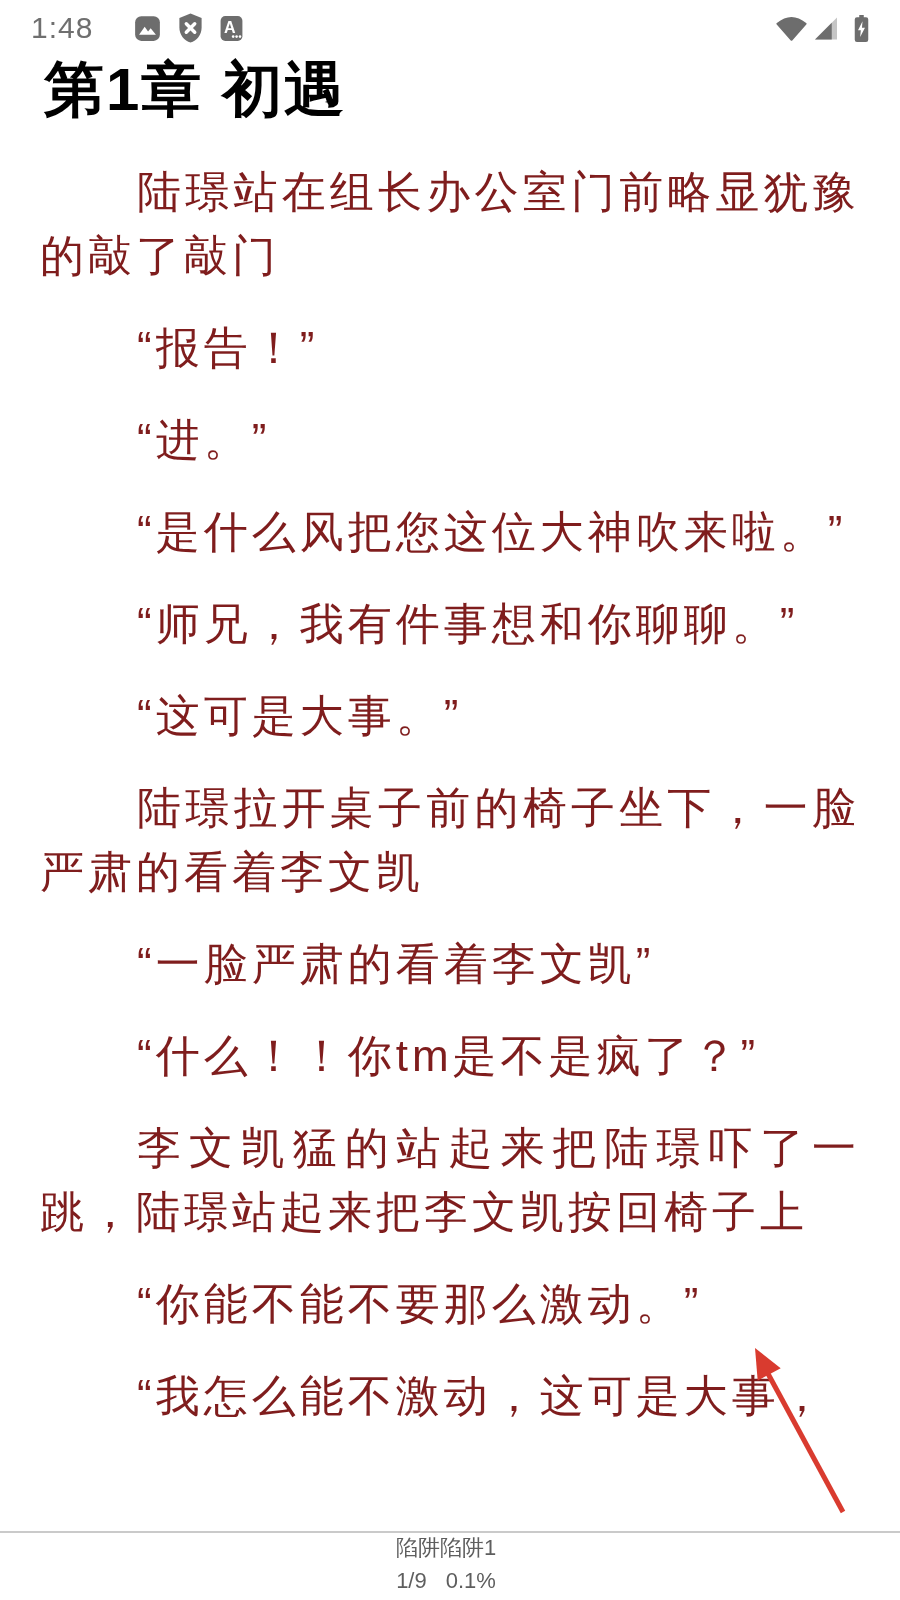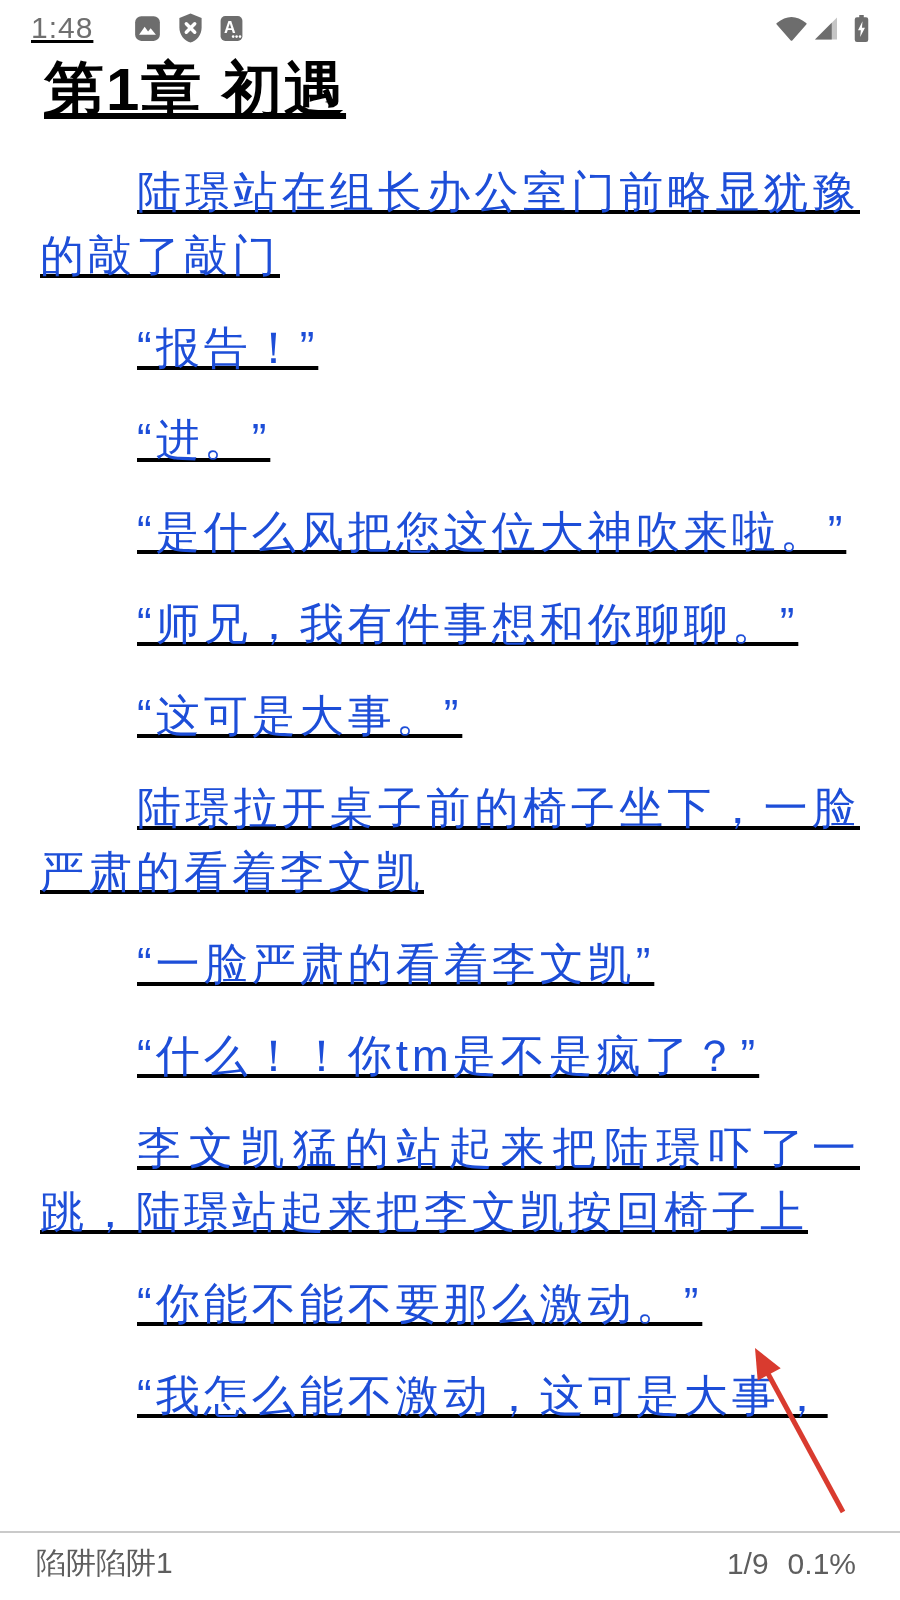--- a/index.html
+++ b/index.html
@@ -4,21 +4,20 @@
 <style>
   * { margin: 0; padding: 0; box-sizing: border-box; }
   html, body { width: 900px; height: 1600px; }
   body { font-family: "Liberation Sans", sans-serif; }
 
   .screen {
     position: relative;
     width: 900px; height: 1600px;
     background: #ffffff;
     overflow: hidden;
-    text-decoration: underline;
   }
 
   
   .status-bar {
     height: 54px;
     display: flex;
     justify-content: space-between;
     align-items: center;
     padding: 2px 30px 0 31px;
     color: #6d6d6d;
@@ -46,21 +45,21 @@
     line-height: 72px;
     font-weight: bold;
     letter-spacing: 2px;
     color: #000000;
     margin: 0 0 34px 4px;
   }
   .content p {
     font-size: 44px;
     line-height: 64px;
     letter-spacing: 4px;
-    color: #1d4ed8;
+    color: #7f1d1d;
     text-align: justify;
     text-justify: inter-character;
     text-indent: 97px;
     margin: 0 0 28px 0;
   }
   .content p:last-child { margin-bottom: 12px; }
 
   
   .annotation-arrow {
     position: absolute;
@@ -76,22 +75,23 @@
     position: absolute;
     left: 0; right: 0;
     top: 1531px;
     height: 69px;
     border-top: 2px solid #cacaca;
     background: #ffffff;
     display: flex;
     justify-content: space-between;
     align-items: center;
     padding: 0 44px 6px 36px;
-    font-size: 30px;
+    font-size: 22px;
     color: #5e5e5e;
+    flex-direction: column;
   }
   .footer-right { display: flex; }
   .footer-progress { margin-left: 19px; }
 </style>
 </head>
 <body>
 
 <div class="screen">
 
   <header class="status-bar">

